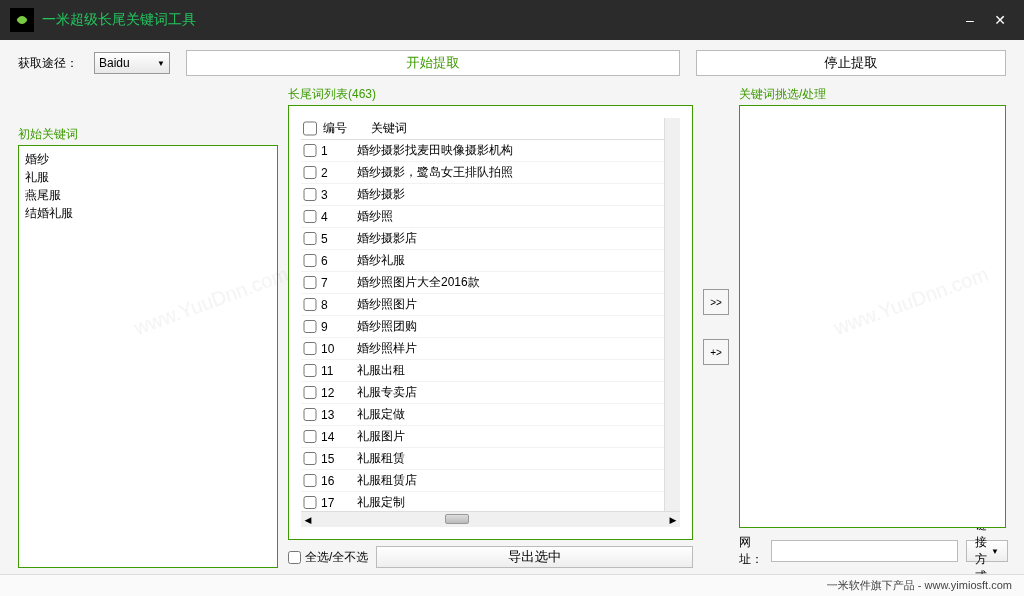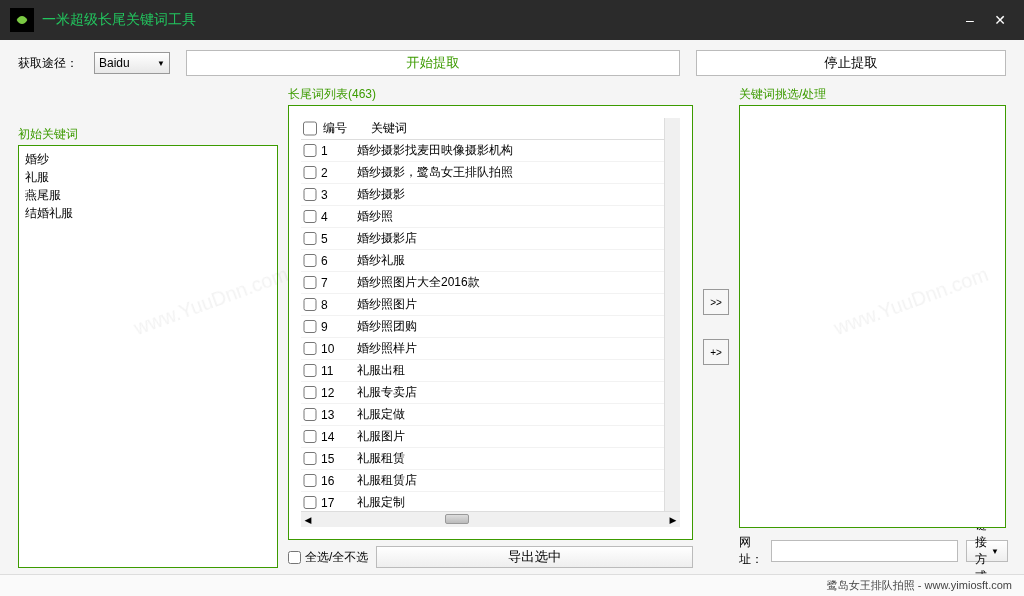--- a/index.html
+++ b/index.html
@@ -218,18 +218,18 @@
         <input class="urlinput" style="">
         <div class="linkbtn">
           <span>链接方式</span>
           <span style="font-size:8px">▼</span>
         </div>
       </div>
     </div>
   </div>
 
   <div class="statusbar">
-    <span>鹭岛女王排队拍照 - www.yimiosft.com</span>
+    <span>一米软件旗下产品 - www.yimiosft.com</span>
   </div>
 </div>
 
 <div class="watermark wm1">www.YuuDnn.com</div>
 <div class="watermark wm2">www.YuuDnn.com</div>
 
 </body></html>

